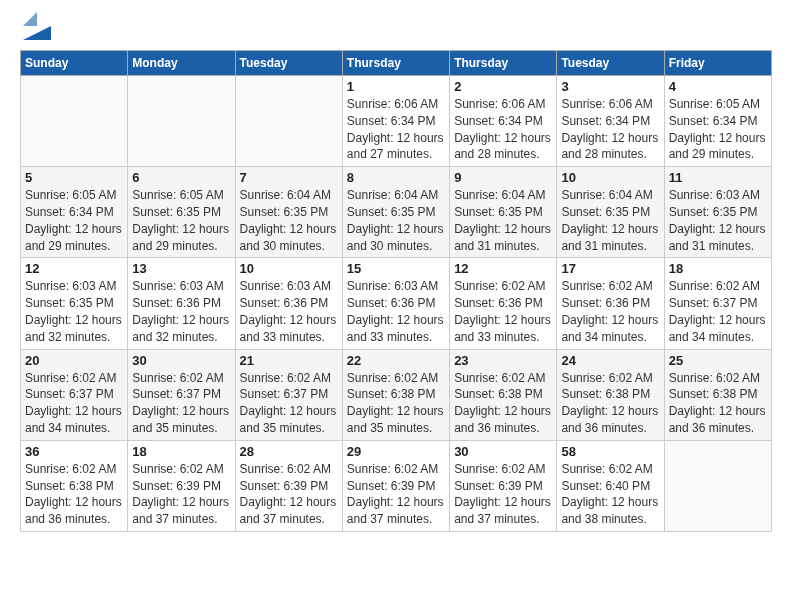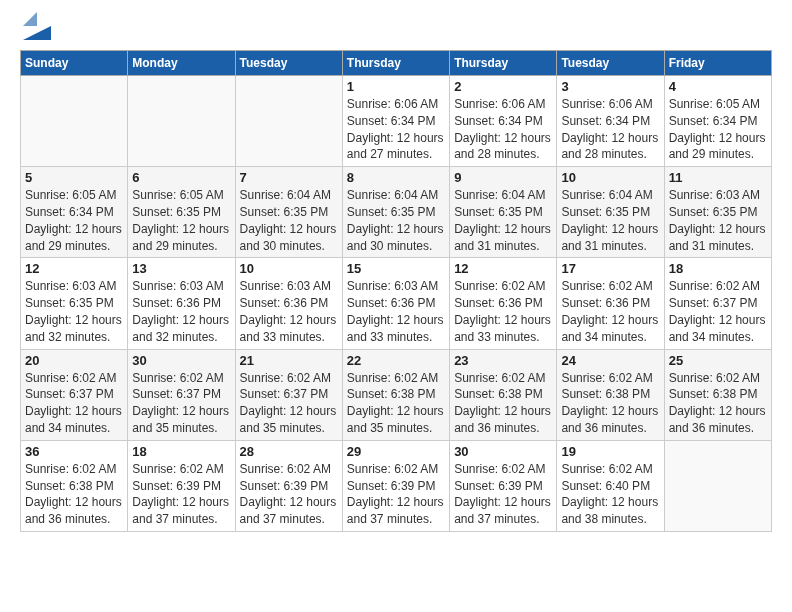--- a/index.html
+++ b/index.html
@@ -321,21 +321,21 @@
 Sunset: 6:39 PM
 Daylight: 12 hours and 37 minutes.</div>
           </td>
           <td>
             <span class="day-num">30</span>
             <div class="day-info" style="white-space: pre-line;">Sunrise: 6:02 AM
 Sunset: 6:39 PM
 Daylight: 12 hours and 37 minutes.</div>
           </td>
           <td>
-            <span class="day-num">19</span>
+            <span class="day-num">58</span>
             <div class="day-info" style="white-space: pre-line;">Sunrise: 6:02 AM
 Sunset: 6:40 PM
 Daylight: 12 hours and 38 minutes.</div>
           </td>
           <td class="empty-cell"></td>
         </tr>
       </tbody>
   </table>
 </div>
 

